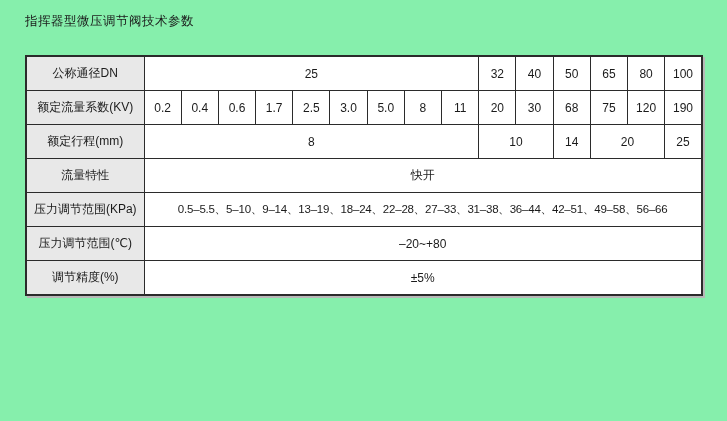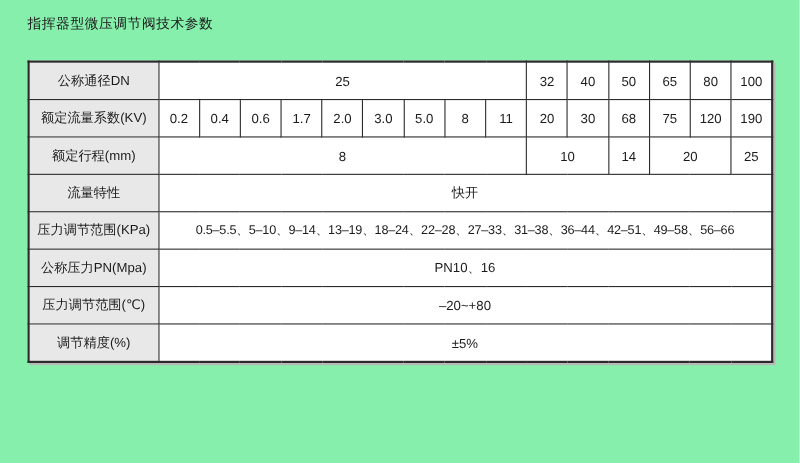--- a/index.html
+++ b/index.html
@@ -97,21 +97,21 @@
       <td>100</td>
     </tr>
 
 
     <tr>
       <th>额定流量系数(KV)</th>
       <td>0.2</td>
       <td>0.4</td>
       <td>0.6</td>
       <td>1.7</td>
-      <td>2.0</td>
+      <td>2.5</td>
       <td>3.0</td>
       <td>5.0</td>
       <td>8</td>
       <td>11</td>
       <td>20</td>
       <td>30</td>
       <td>68</td>
       <td>75</td>
       <td>120</td>
       <td>190</td>
@@ -129,24 +129,20 @@
     <tr>
       <th>流量特性</th>
       <td colspan="15">快开</td>
     </tr>
 
     <tr>
       <th>压力调节范围(KPa)</th>
       <td colspan="15" class="tight">0.5–5.5、5–10、9–14、13–19、18–24、22–28、27–33、31–38、36–44、42–51、49–58、56–66</td>
     </tr>
 
-    <tr>
-      <th>公称压力PN(Mpa)</th>
-      <td colspan="15">PN10、16</td>
-    </tr>
 
     <tr>
       <th>压力调节范围(℃)</th>
       <td colspan="15">–20~+80</td>
     </tr>
 
     <tr>
       <th>调节精度(%)</th>
       <td colspan="15">±5%</td>
     </tr>

